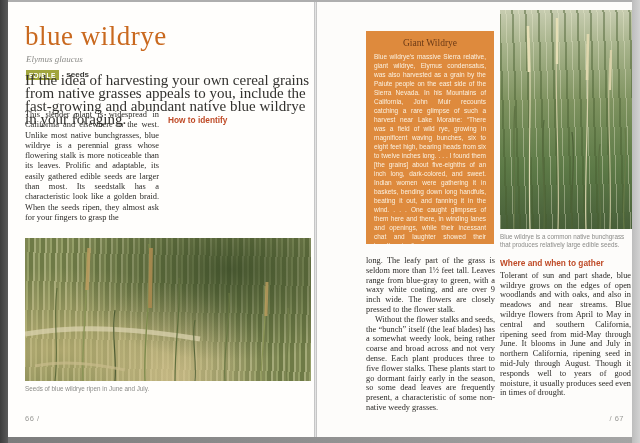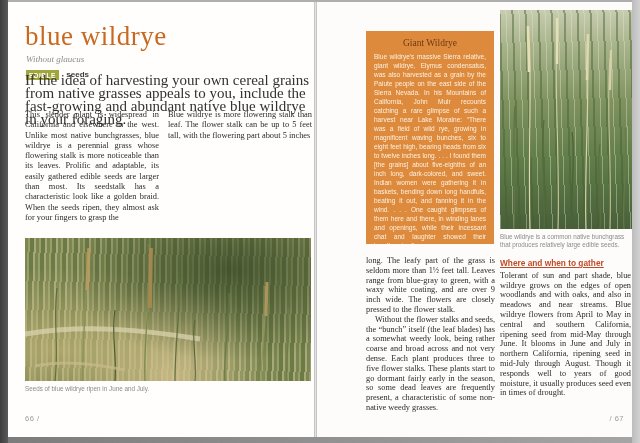--- a/index.html
+++ b/index.html
@@ -61,46 +61,46 @@
            box-sizing:border-box;padding:7px 8px;overflow:hidden;}
   .sidebar h3{margin:0 0 4px 0;text-align:center;font-size:9.5px;font-weight:normal;color:#6b3a16;
               font-family:"Liberation Serif",serif;}
   .sidebar p{margin:0;font-family:"Liberation Sans",sans-serif;font-size:6.5px;line-height:9px;
              color:#fbf1e0;text-align:justify;}
   .colR{position:absolute;font-size:8.3px;line-height:9.8px;color:#2b2a27;text-align:justify;}
   .colR p{margin:0;}
   .colR .indent{text-indent:9px;}
   .col1R{left:49px;top:254px;width:129px;}
   .col2R{left:183px;top:257px;width:131px;}
-  .col2R .subhead{margin:0 0 2px 0;text-decoration:underline;}
+  .col2R .subhead{margin:0 0 2px 0;}
 </style>
 </head>
 <body>
 
 <div class="stage">
   <div class="edge edge-left"></div>
   <div class="edge edge-right"></div>
   <div class="edge edge-top"></div>
   <div class="edge edge-bottom"></div>
 
   <div class="page page-left">
     <h1 class="title">blue wildrye</h1>
-    <div class="latin">Without glaucus</div>
+    <div class="latin">Elymus glaucus</div>
     <div class="badge-row">
       <span class="badge">EDIBLE</span>
       <span class="badge-suffix">seeds</span>
     </div>
     <p class="intro">If the idea of harvesting your own cereal grains from native grasses appeals to you, include the fast-growing and abundant native blue wildrye in your foraging.</p>
 
     <div class="cols">
       <div class="col col1">
         <p>This slender plant is widespread in California and elsewhere in the west. Unlike most native bunchgrasses, blue wildrye is a perennial grass whose flowering stalk is more noticeable than its leaves. Prolific and adaptable, its easily gathered edible seeds are larger than most. Its seedstalk has a characteristic look like a golden braid. When the seeds ripen, they almost ask for your fingers to grasp the</p>
       </div>
       <div class="col col2">
-        <p>Blue wildrye is more flowering stalk than leaf. The flower stalk can be up to 5 feet tall, with the flowering part about 5 inches</p>
+        <h3 class="subhead">How to identify</h3>
       </div>
     </div>
 
     <div class="photo photo-left">
       <svg width="286" height="143" viewBox="0 0 286 143" preserveAspectRatio="none">
         <path d="M0,96 C60,86 120,92 175,101" stroke="#d9d2ae" stroke-width="5" fill="none" opacity="0.75"></path>
         <path d="M58,143 C56,100 64,58 61,14" stroke="#8a9456" stroke-width="1.4" fill="none"></path>
         <path d="M62,52 L64,10" stroke="#b99b5e" stroke-width="3.4" fill="none" opacity="0.9"></path>
         <path d="M120,143 C118,95 128,50 124,6" stroke="#7d8a4c" stroke-width="1.4" fill="none"></path>
         <path d="M125,70 L126,10" stroke="#a8894f" stroke-width="3.8" fill="none" opacity="0.95"></path>

